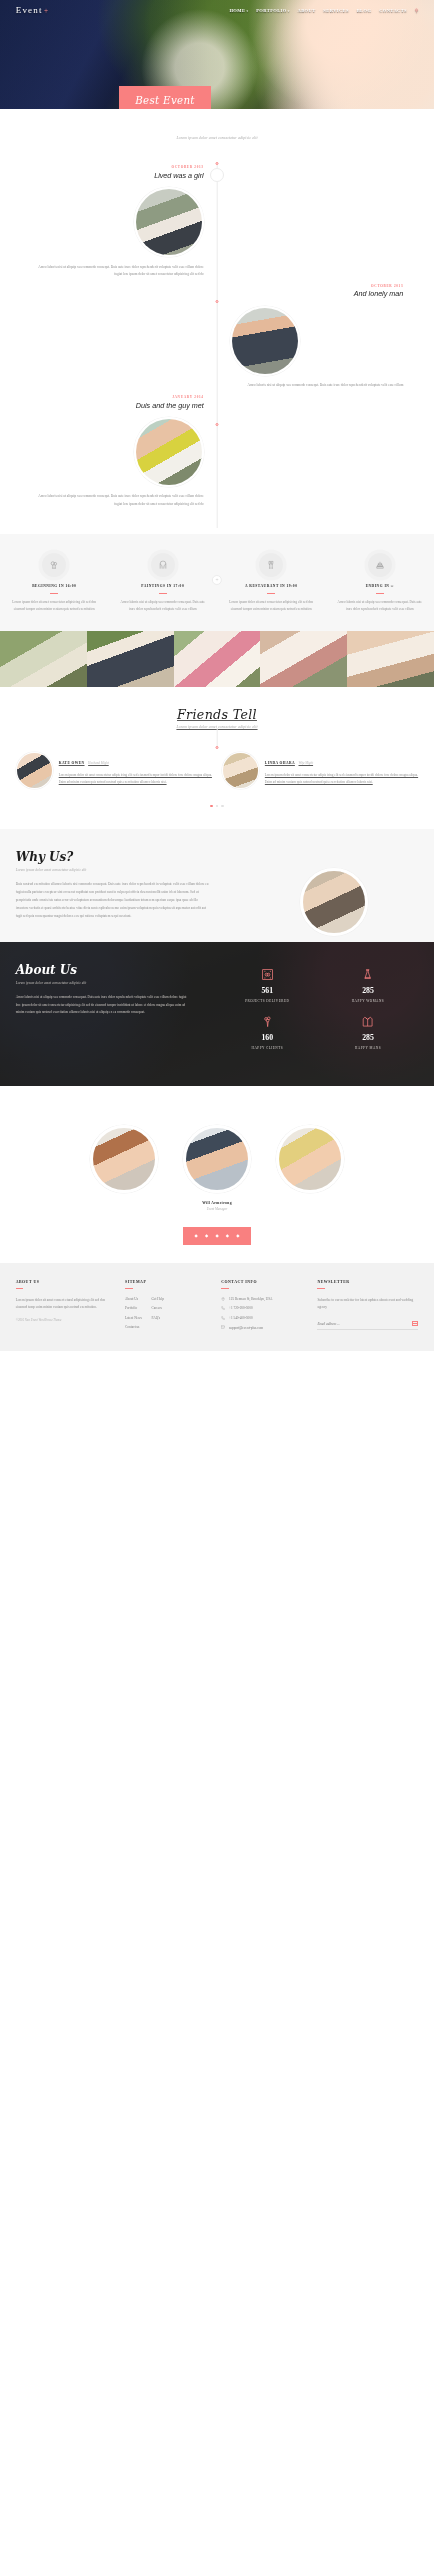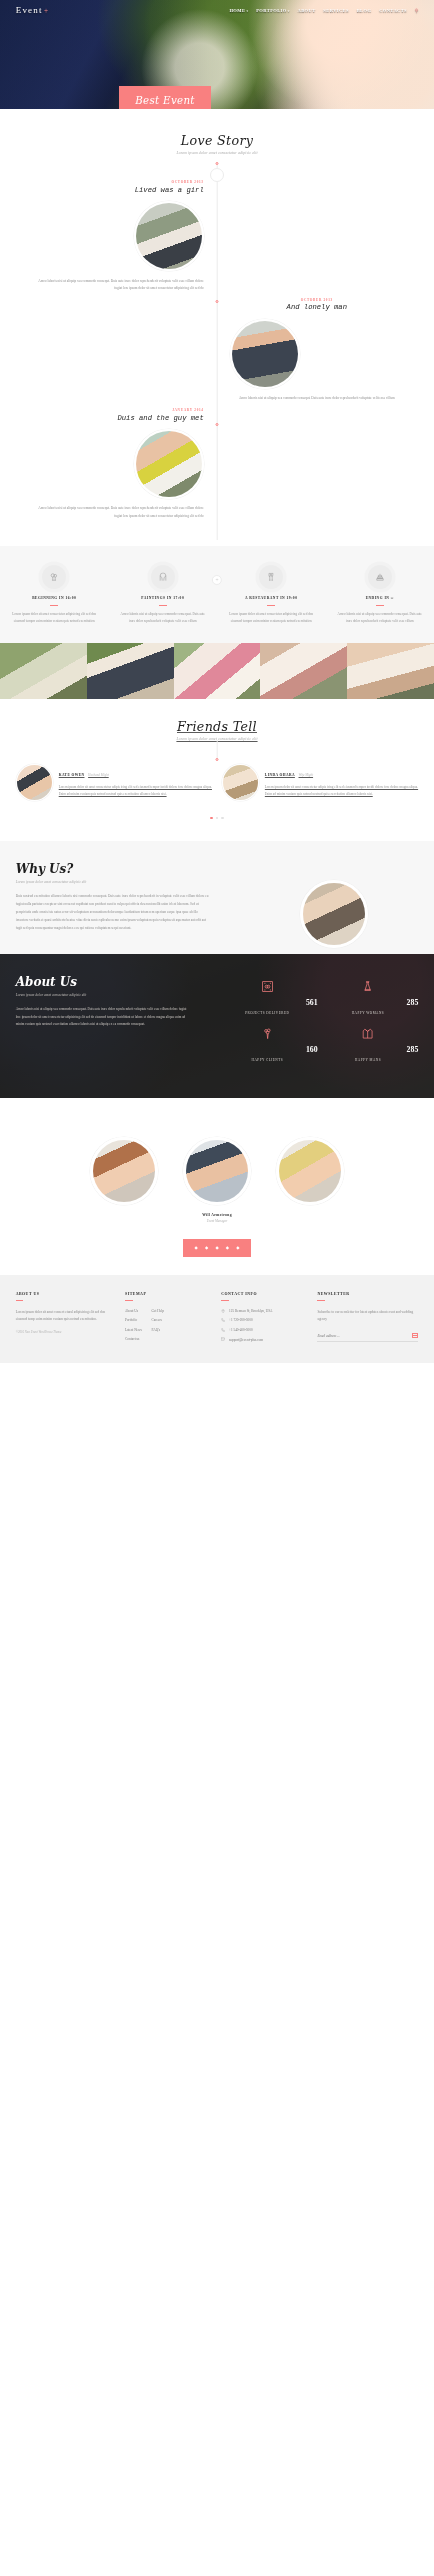--- a/index.html
+++ b/index.html
@@ -54,23 +54,23 @@
                border:0.6px solid #f98080; border-radius:50%; background:#fff; z-index:3; }
   .tl-ring { position:absolute; left:50%; transform:translate(-50%,0); width:14px; height:14px;
              border:0.6px solid #ececec; border-radius:50%; background:#fff; z-index:2; }
   .tl-plus { position:absolute; left:50%; transform:translate(-50%,0); width:10.3px; height:10.3px;
              border:0.6px solid #ececec; border-radius:50%; background:#fff; z-index:3;
              color:#cfcfcf; font-size:5.4px; line-height:9px; text-align:center; }
   .tl-row { position:relative; z-index:4; display:flex; margin-bottom:4.8px; }
   .tl-col { width:50%; }
   .tl-card { width:173px; }
   .tl-row.left .tl-card { margin-left:auto; margin-right:13.3px; text-align:right; }
-  .tl-row.right .tl-card { margin-left:13.3px; text-align:center; }
+  .tl-row.right .tl-card { margin-left:13.3px; text-align:right; }
   .tl-date { font-size:3.3px; font-weight:700; color:#f98080; letter-spacing:0.7px; }
-  .tl-title { font-family:Liberation Mono, monospace; font-style:italic; font-size:7.2px;
+  .tl-title { font-family:Liberation Sans, sans-serif; font-style:italic; font-size:7.2px;
               color:#1d1d1d; margin-top:1.8px; }
   .tl-photo { margin-top:7.2px; width:70px; height:70px; border-radius:50%;
               border:2.4px solid #fff; box-shadow:0 0 0 0.6px #f0f0f0; overflow:hidden; }
   .tl-row.left .tl-photo { margin-left:auto; }
   .tl-body { font-size:3.4px; line-height:2.25; color:#8e8e8e; margin-top:6.6px; }
 
   .ph { width:100%; height:100%; display:block; }
   .ph-girl   { background:linear-gradient(160deg,#c7ccc2 0 26%,#8e9b82 26% 46%,#ece6de 46% 62%,#3a3f46 62% 84%,#9aa08f 84% 100%); }
   .ph-man    { background:linear-gradient(170deg,#cfd3cd 0 22%,#e4b99a 22% 38%,#3c4450 38% 78%,#8a8f84 78% 100%); }
   .ph-couple { background:linear-gradient(150deg,#bcd0c2 0 20%,#e8c2a4 20% 40%,#d8d23f 40% 56%,#f2f0ea 56% 74%,#7e8a6c 74% 100%); }
@@ -128,21 +128,21 @@
       linear-gradient(160deg,#3a3a38 0%,#2d2d2b 40%,#343331 70%,#3e3c38 100%); }
   .about-bg:after { content:""; position:absolute; inset:0; background:rgba(25,25,24,.62); }
   .about-inner { position:relative; z-index:2; display:flex; }
   .about-left { width:50%; }
   .about h2 { font-family:"DejaVu Serif", serif; font-style:italic; font-size:12px; color:#fff; }
   .about .sub { font-size:3.6px; color:#c3bfbb; font-style:italic; margin-top:3.6px; }
   .about p { font-size:3.3px; line-height:2.3; color:#cfcac5; margin-top:9.7px; max-width:175px; }
   .stats { width:50%; display:flex; flex-wrap:wrap; padding-top:4.8px; }
   .stat { width:50%; text-align:center; margin-bottom:12px; }
   .stat svg { display:block; margin:0 auto 4.8px; }
-  .stat .num { font-size:7.8px; font-weight:700; color:#fff; font-family:"Liberation Serif", serif;text-align:right; }
+  .stat .num { font-size:7.8px; font-weight:700; color:#fff; font-family:"Liberation Serif", serif; }
   .stat .lbl { font-size:3.3px; color:#d6d2ce; letter-spacing:0.5px; margin-top:4.2px; }
 
   
   .team { padding:20.5px 0 18px; text-align:center; }
   .team-row { display:flex; justify-content:center; gap:15.7px; margin-top:18px; }
   .member { width:77px; }
   .m-av { width:68px; height:68px; margin:0 auto; border-radius:50%; overflow:hidden;
           border:3px solid #fff; box-shadow:0 0 0 0.6px #efefef; }
   .mv1{background:linear-gradient(155deg,#e9e4dc 0 22%,#b0714a 22% 42%,#f0cdb1 42% 66%,#cfc6bb 66% 100%);}
   .mv2{background:linear-gradient(160deg,#dfe3e6 0 20%,#3f4a58 20% 40%,#e9c1a2 40% 64%,#b8c0c8 64% 100%);}
@@ -198,21 +198,20 @@
   </div>
 
   <div class="hero-card">
     <h1>Best Event</h1>
 
   </div>
 </section>
 
 <section class="story">
   <div class="sec-head">
-    <h2>Love Story</h2>
     <div class="sub">Lorem ipsum dolor amet consectetur adipisic elit</div>
   </div>
 
   <div class="tl-line"></div>
   <div class="tl-dot-sm" style="top:53px"></div>
   <div class="tl-ring" style="top:59px"></div>
 
   <div class="tl-row left" style="margin-top:25px">
     <div class="tl-col">
       <div class="tl-card">

